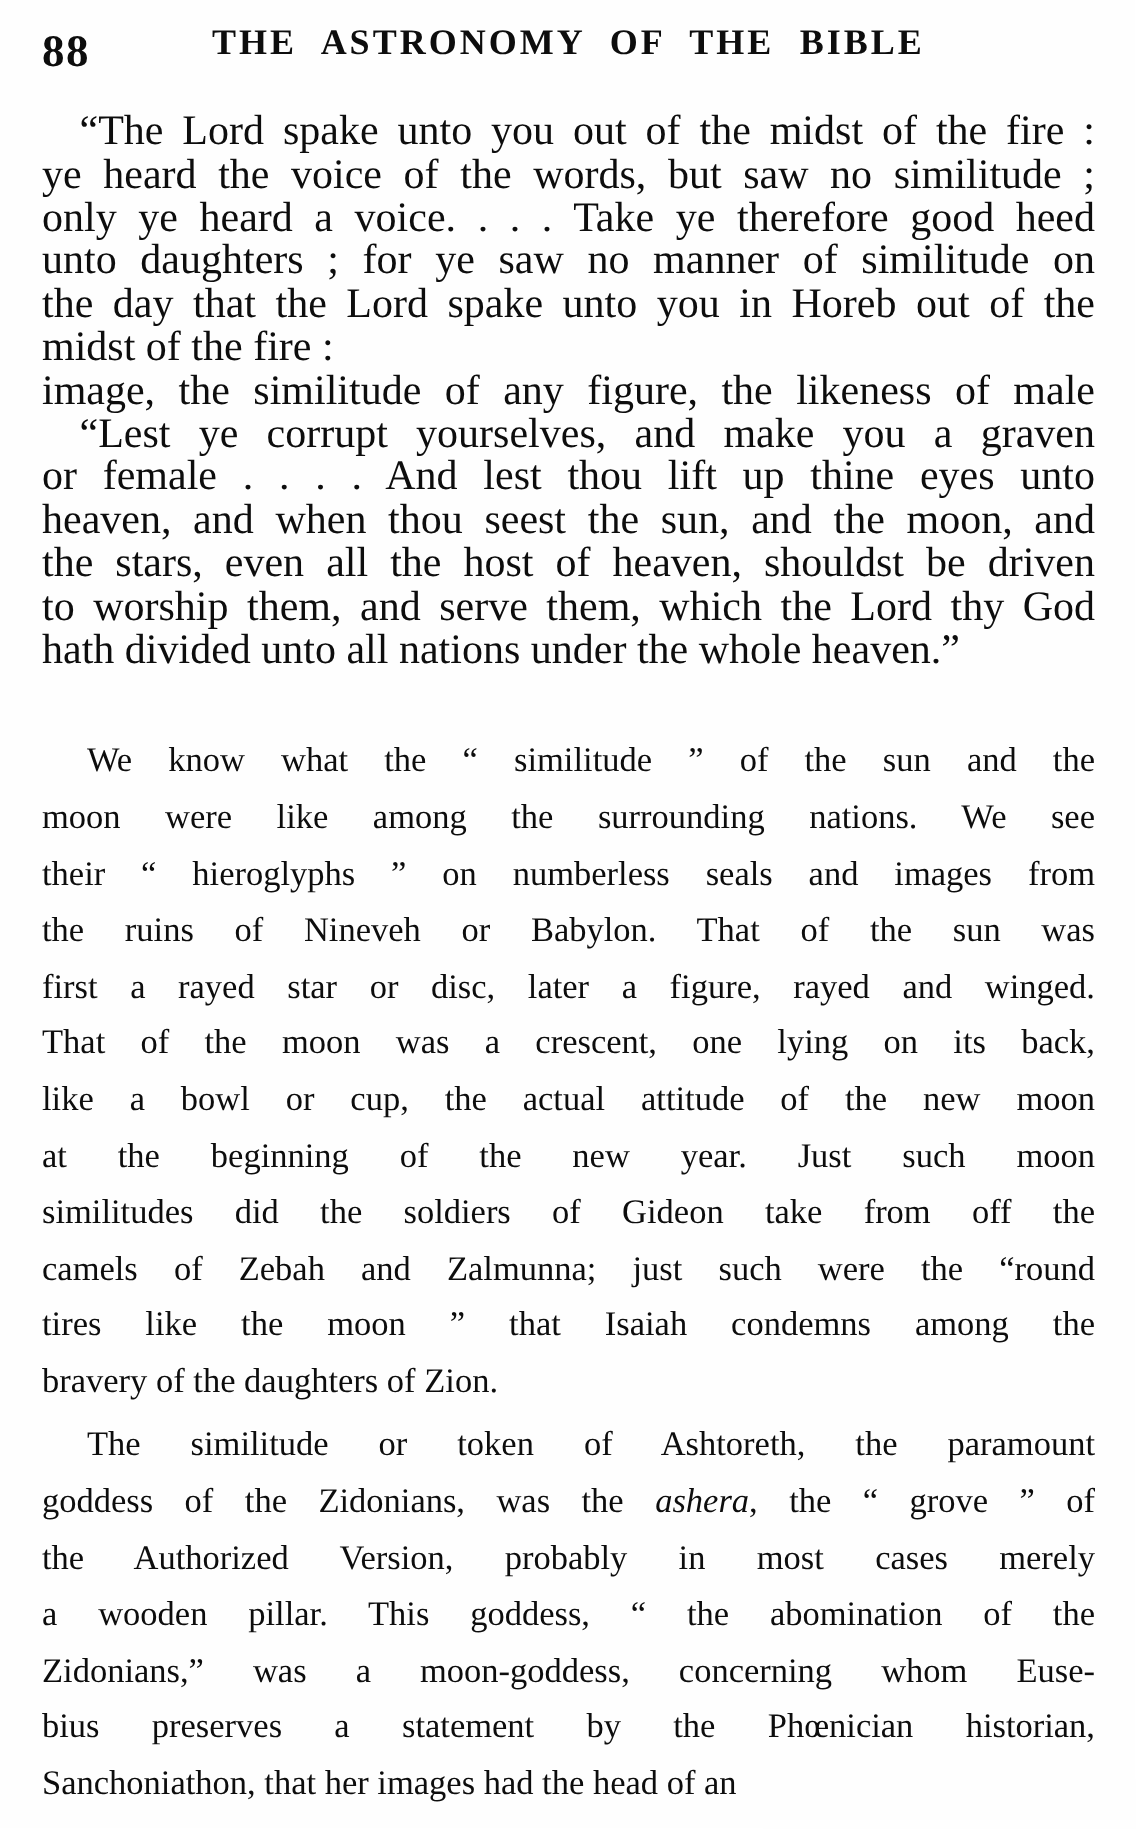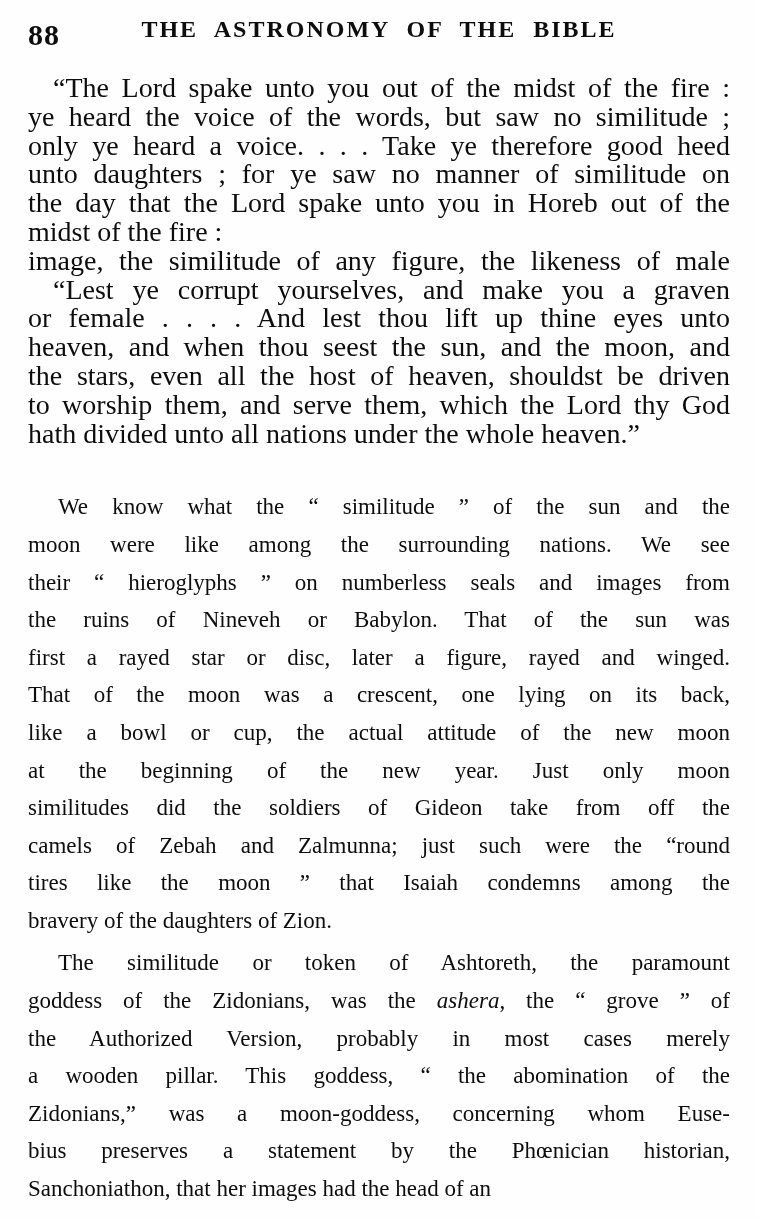--- a/index.html
+++ b/index.html
@@ -91,21 +91,21 @@
         <div class="line last">hath divided unto all nations under the whole heaven.”</div>
       </div>
       <div class="para body">
         <div class="line first">We know what the “ similitude ” of the sun and the</div>
         <div class="line">moon were like among the surrounding nations. We see</div>
         <div class="line">their “ hieroglyphs ” on numberless seals and images from</div>
         <div class="line">the ruins of Nineveh or Babylon. That of the sun was</div>
         <div class="line">first a rayed star or disc, later a figure, rayed and winged.</div>
         <div class="line">That of the moon was a crescent, one lying on its back,</div>
         <div class="line">like a bowl or cup, the actual attitude of the new moon</div>
-        <div class="line">at the beginning of the new year. Just only moon</div>
+        <div class="line">at the beginning of the new year. Just such moon</div>
         <div class="line">similitudes did the soldiers of Gideon take from off the</div>
         <div class="line">camels of Zebah and Zalmunna; just such were the “round</div>
         <div class="line">tires like the moon ” that Isaiah condemns among the</div>
         <div class="line last">bravery of the daughters of Zion.</div>
       </div>
       <div class="para body">
         <div class="line first">The similitude or token of Ashtoreth, the paramount</div>
         <div class="line">goddess of the Zidonians, was the <i>ashera</i>, the “ grove ” of</div>
         <div class="line">the Authorized Version, probably in most cases merely</div>
         <div class="line">a wooden pillar. This goddess, “ the abomination of the</div>

